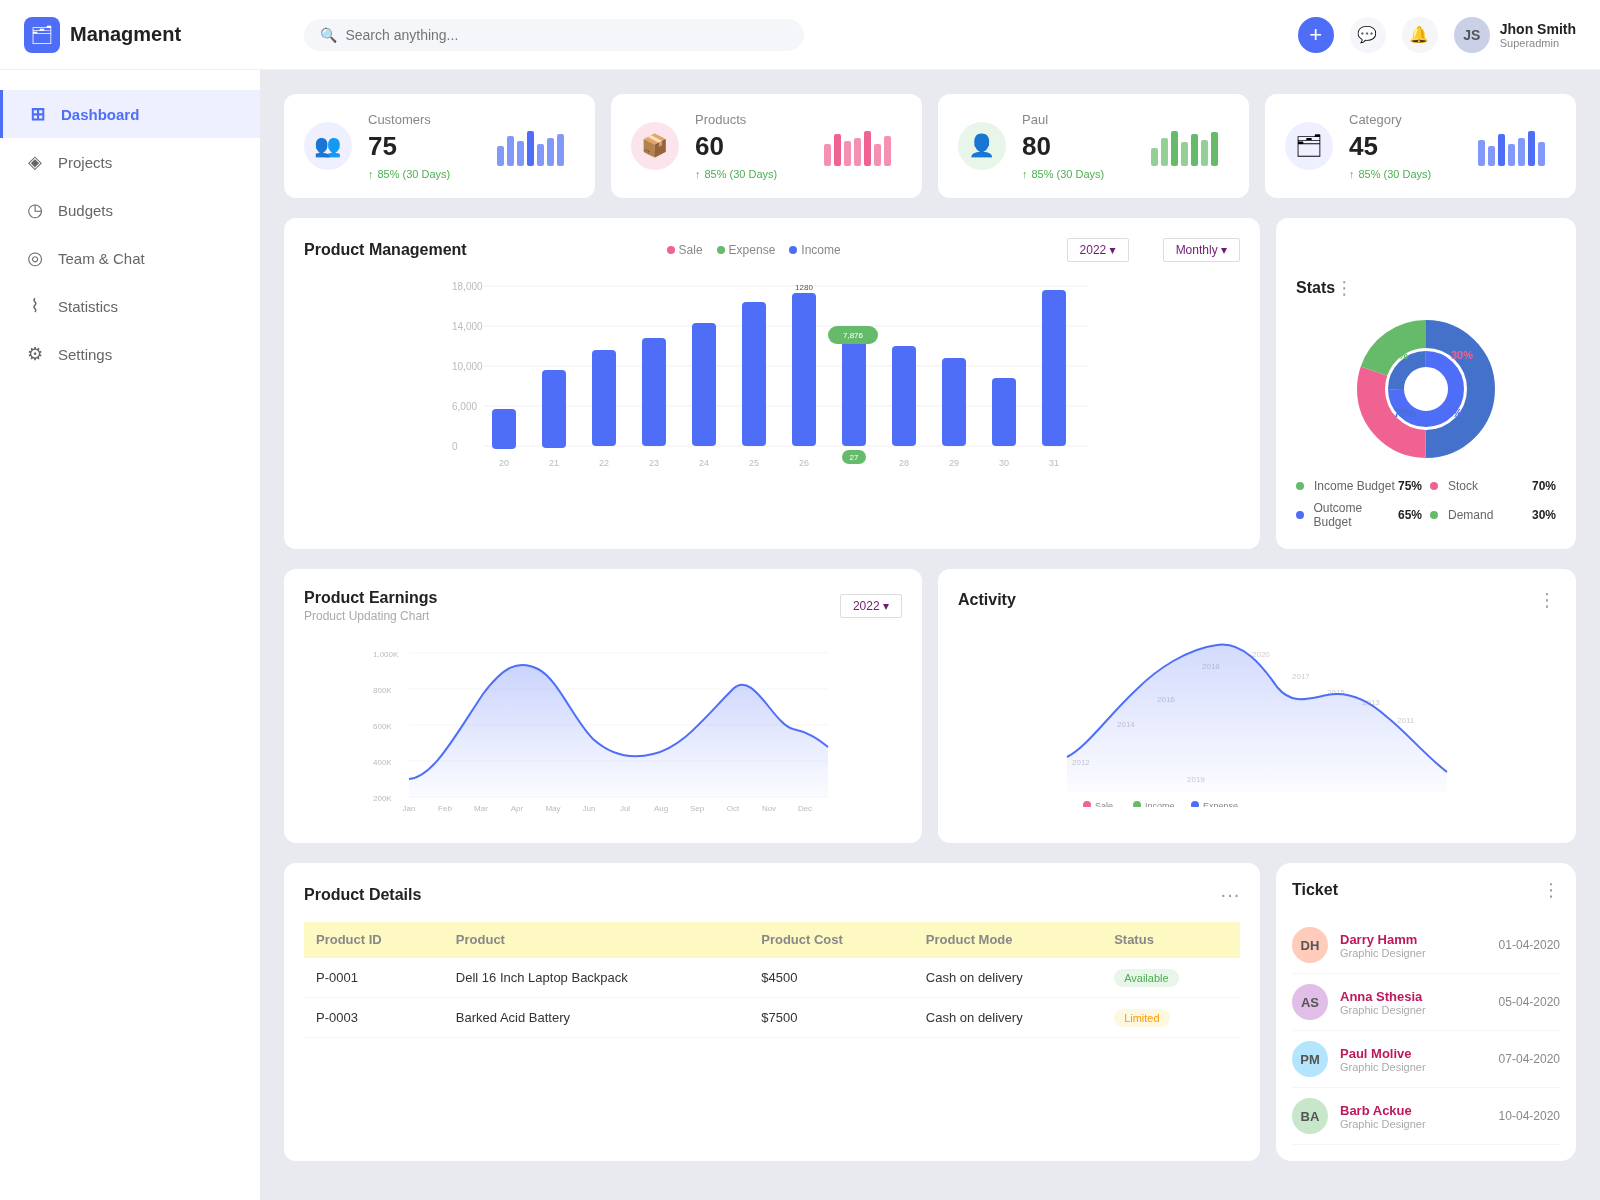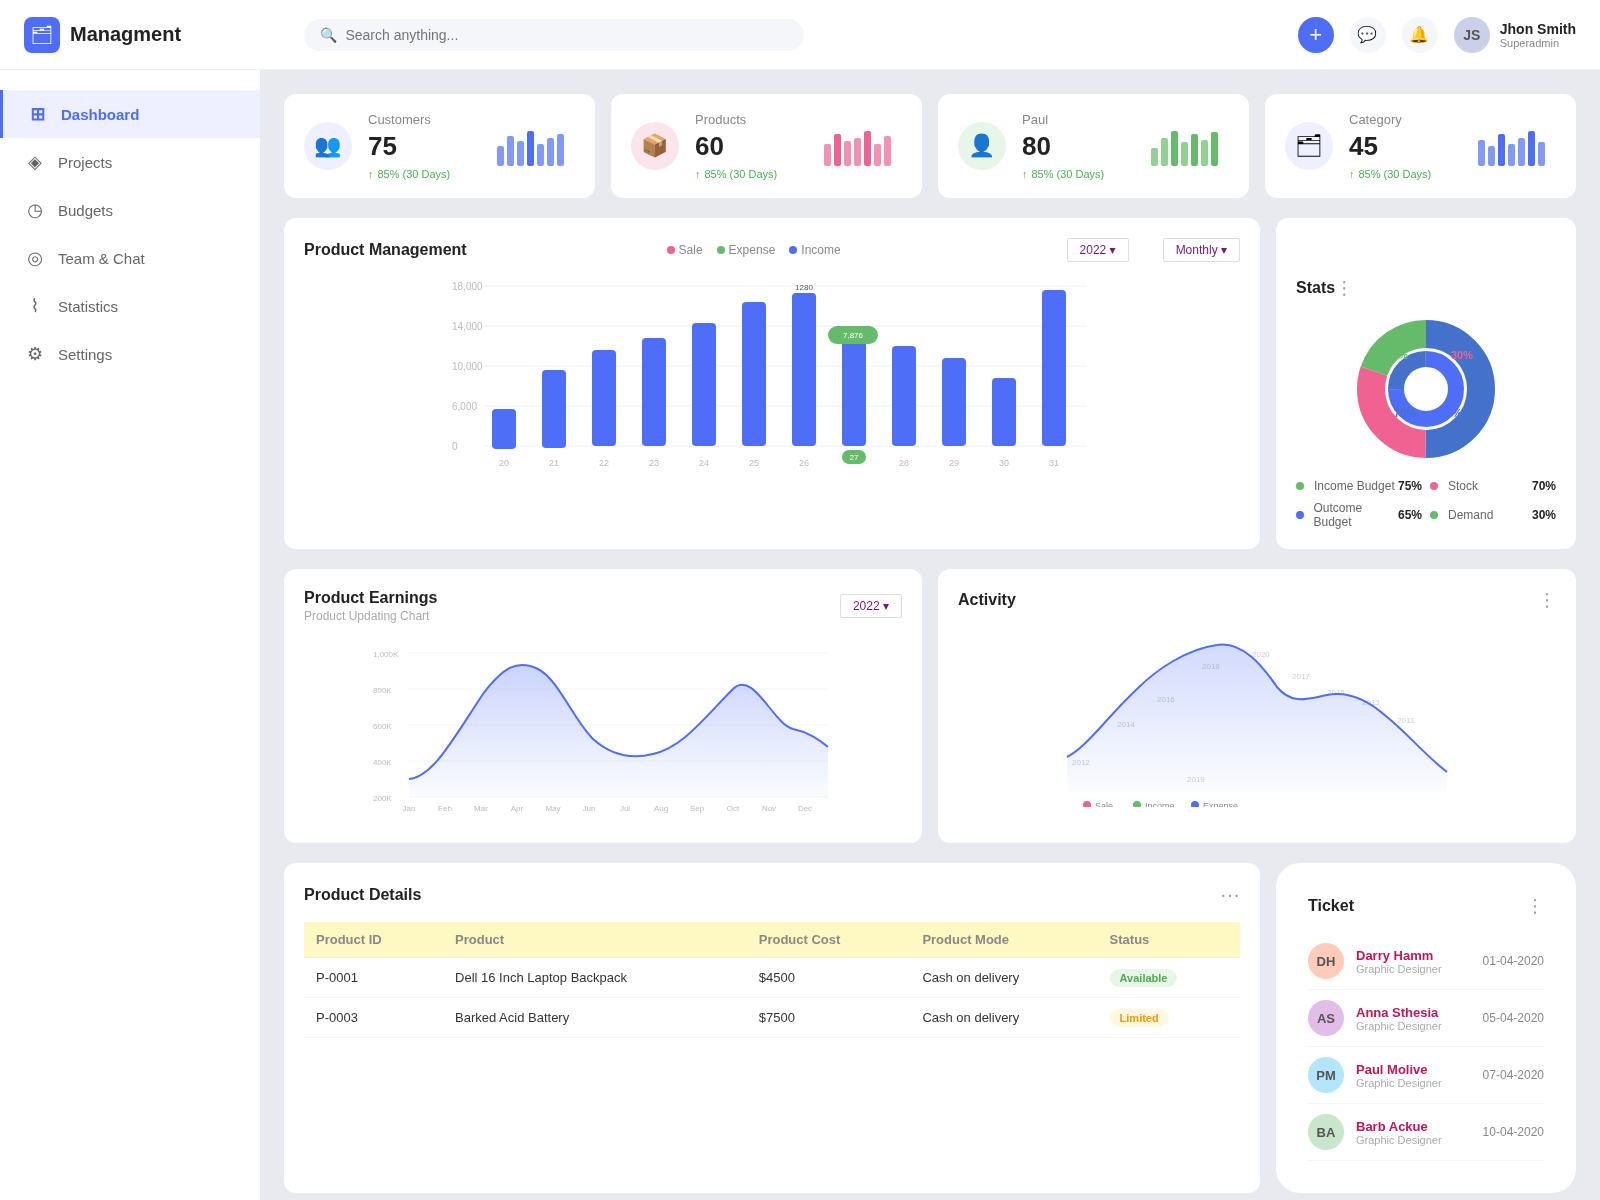--- a/index.html
+++ b/index.html
@@ -71,27 +71,27 @@
     .area-chart-subtitle { font-size: 12px; color: #aaa; margin-top: 2px; }
     
     
     .table-row { display: grid; grid-template-columns: 1fr 300px; gap: 16px; }
     .table-card { background: #fff; border-radius: 12px; padding: 20px; }
     .table-header-row { display: flex; align-items: center; justify-content: space-between; margin-bottom: 16px; }
     table { width: 100%; border-collapse: collapse; font-size: 13px; }
     thead th { padding: 10px 12px; text-align: left; color: #888; font-weight: 600; border-bottom: 1px solid #f0f0f0; background: #fef9c3; }
     tbody tr { border-bottom: 1px solid #f5f5f5; }
     tbody td { padding: 12px; color: #333; }
-    .status-badge { padding: 3px 10px; border-radius: 20px; font-size: 11px; font-weight: 700; }
+    .status-badge { padding: 3px 10px; border-radius: 20px; font-size: 11px; font-weight: 400; }
     .status-available { background: #e8f5e9; color: #4caf50; }
     .status-out { background: #fce4ec; color: #e91e63; }
     .status-limited { background: #fff8e1; color: #ff9800; }
     
     
-    .ticket-card { background: #fff; border-radius: 24px; padding: 32px; }
+    .ticket-card { background: #fff; border-radius: 15px; padding: 16px; }
     .ticket-item { display: flex; align-items: center; gap: 12px; padding: 10px 0; border-bottom: 1px solid #f5f5f5; }
     .ticket-avatar { width: 36px; height: 36px; border-radius: 50%; background: #c9d0e8; display: flex; align-items: center; justify-content: center; font-size: 13px; font-weight: 600; color: #555; }
     .ticket-info { flex: 1; }
     .ticket-name { font-size: 13px; font-weight: 600; color: #be185d; }
     .ticket-role { font-size: 11px; color: #aaa; }
     .ticket-date { font-size: 12px; color: #888; }
     
     
     .menu-dots { cursor: pointer; color: #999; font-size: 18px; }
 

